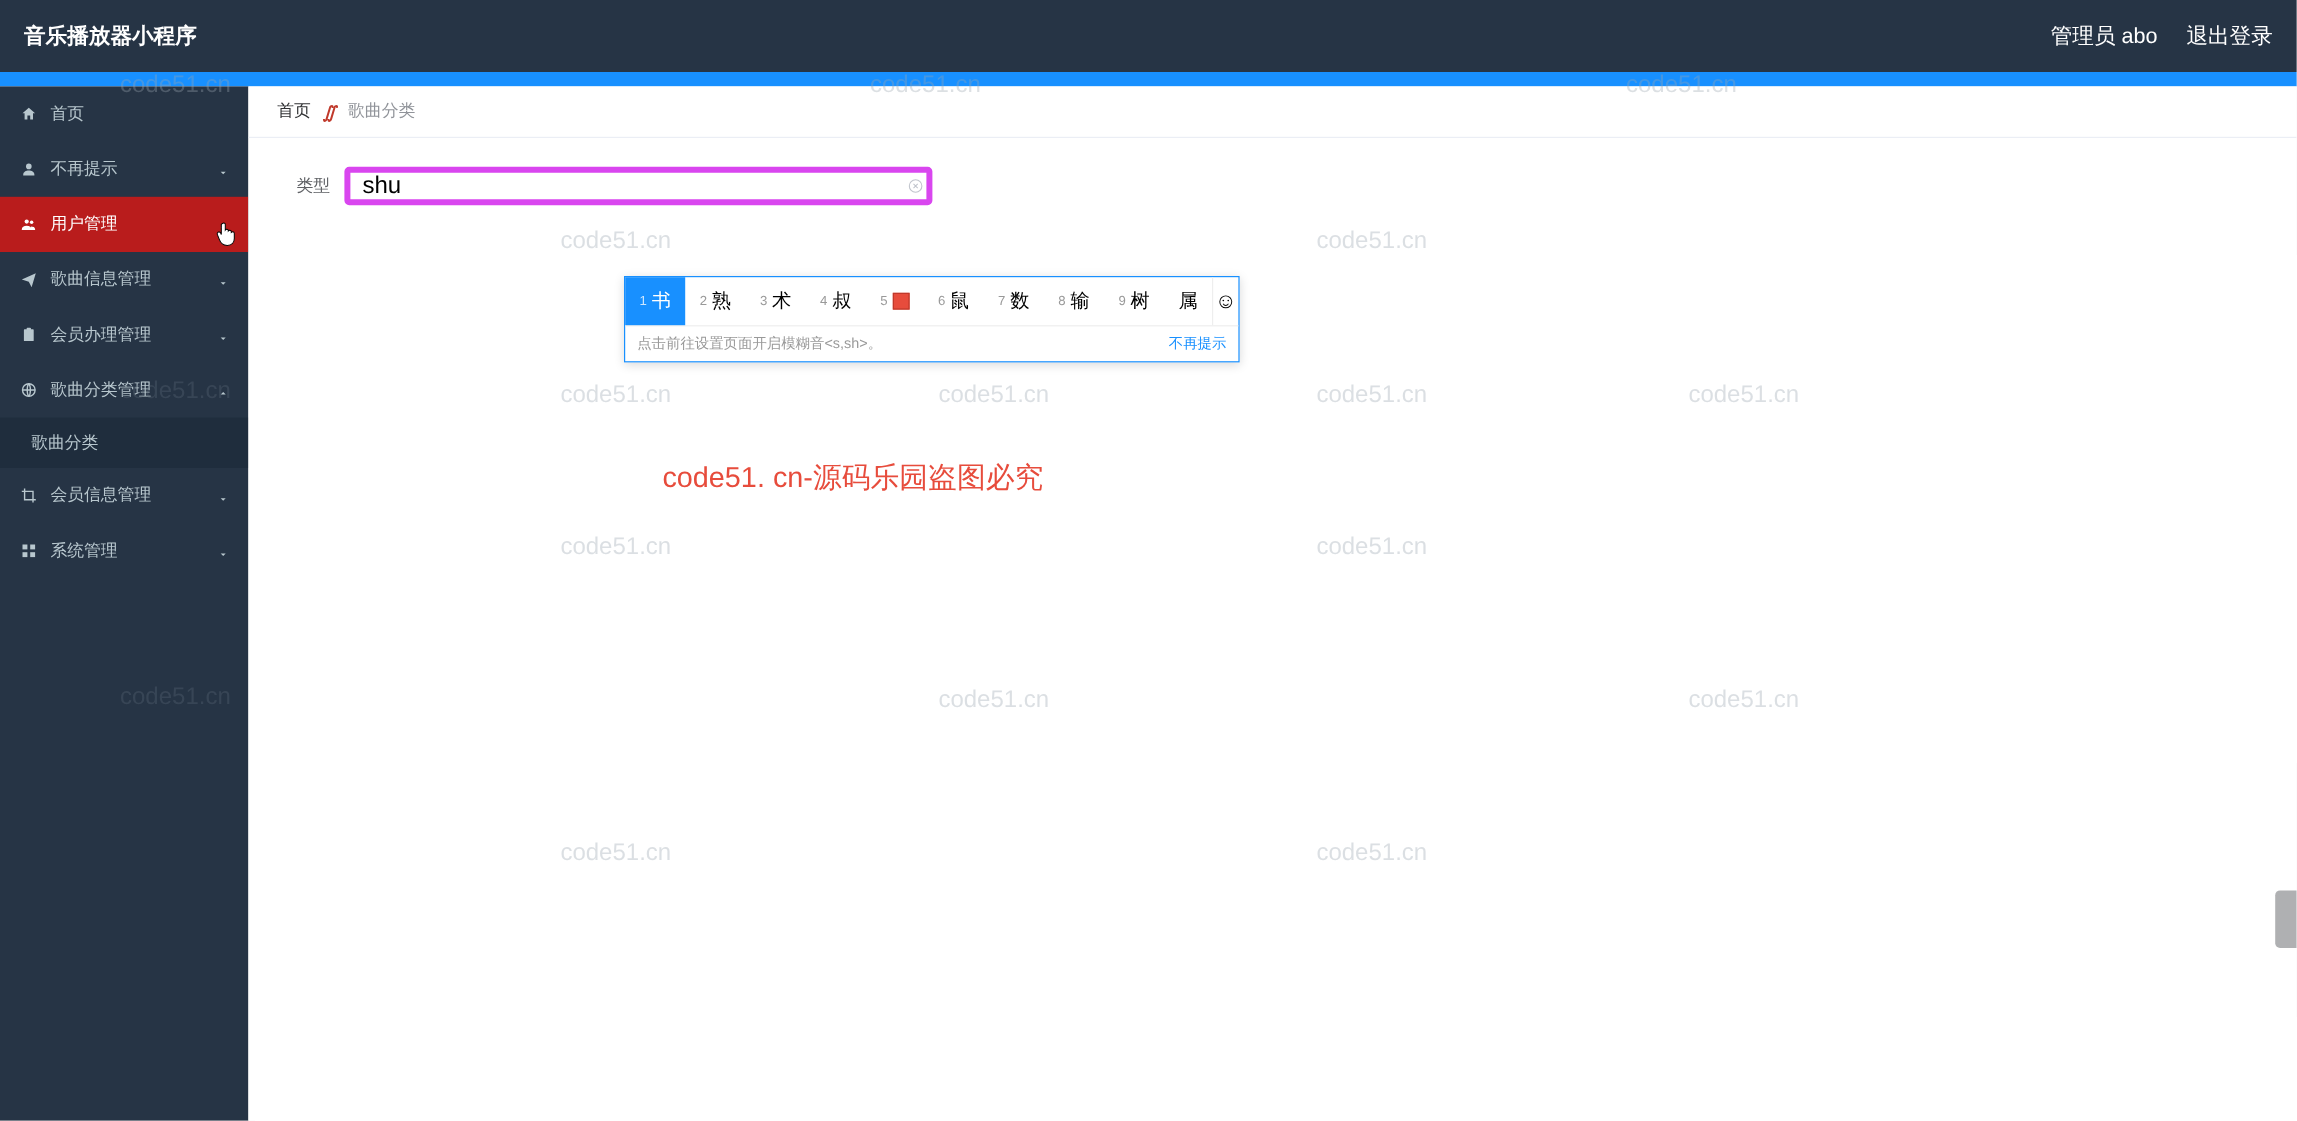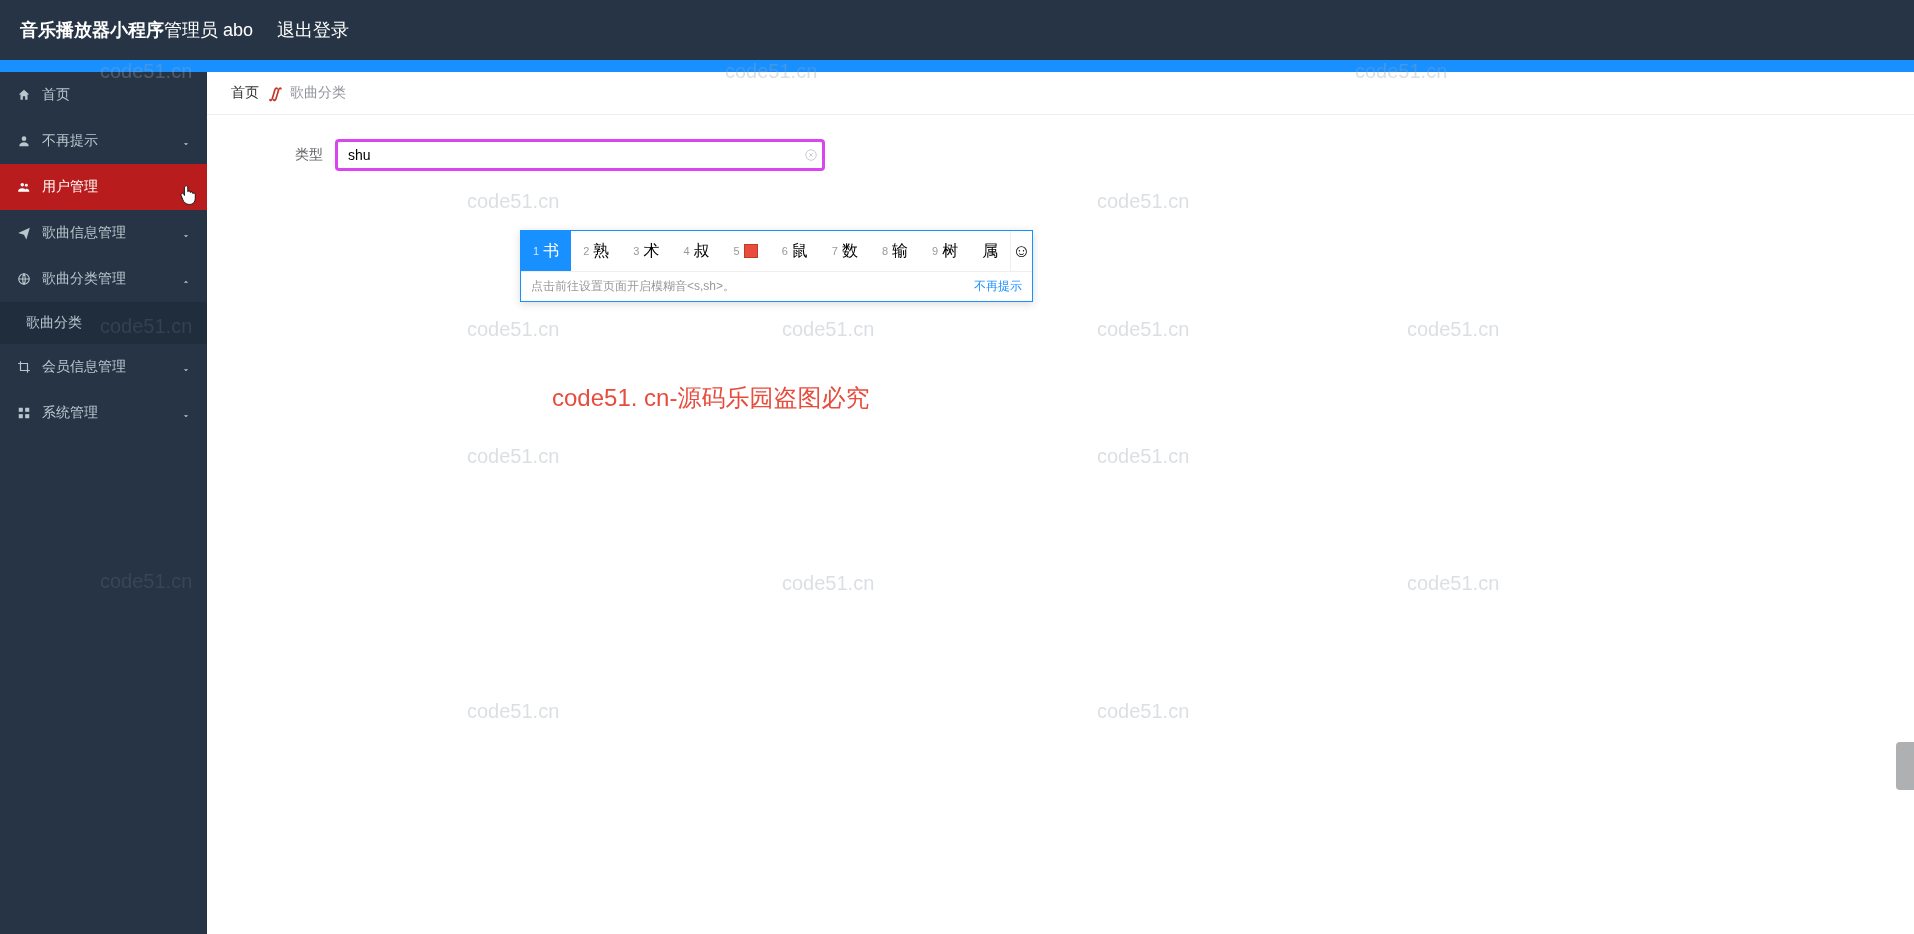--- a/index.html
+++ b/index.html
@@ -4,21 +4,21 @@
 <style>
 * { margin: 0; padding: 0; box-sizing: border-box; }
 body { font-family: "Microsoft YaHei", Arial, sans-serif; background: #f5f5f5; overflow: hidden; }
 
 .header {
   height: 60px;
   background: #263445;
   color: #fff;
   display: flex;
   align-items: center;
-  justify-content: flex-start;
+  justify-content: space-between;
   padding: 0 20px;
 }
 .header-title { font-size: 18px; font-weight: bold; }
 .header-right { display: flex; gap: 24px; font-size: 18px; }
 .header-right span { cursor: pointer; }
 
 .blue-bar { height: 12px; background: #1890ff; }
 
 .layout { display: flex; height: calc(100vh - 72px); }
 
@@ -58,27 +58,27 @@
   color: #606266;
   border-bottom: 1px solid #ebeef5;
   display: flex;
   align-items: center;
   gap: 10px;
 }
 .breadcrumb-home { color: #303133; font-weight: 500; cursor: pointer; }
 .breadcrumb-sep { color: #c0392b; font-weight: bold; font-style: italic; }
 .breadcrumb-cur { color: #909399; }
 
-.form-area { padding: 24px 28px; margin-left: 48px; }
+.form-area { padding: 24px 28px; }
 .form-row { display: flex; align-items: center; gap: 12px; position: relative; }
 .form-label { font-size: 14px; color: #606266; width: 40px; text-align: right; }
 .form-input {
   width: 490px; height: 32px; padding: 0 30px 0 10px;
-  border: 3px solid #d946ef; border-radius: 4px;
-  font-size: 14px; outline: none;
+  border: 5px solid #d946ef; border-radius: 4px;
+  font-size: 20px; outline: none;
 }
 .input-clear {
   position: absolute; left: 520px; top: 50%; transform: translateY(-50%);
   width: 16px; height: 16px; color: #c0c4cc; cursor: pointer;
   display: flex; align-items: center; justify-content: center;
 }
 .input-clear svg { width: 14px; height: 14px; fill: currentColor; }
 
 .ime-panel {
   position: absolute;
@@ -199,20 +199,34 @@
       </span>
       <span>歌曲信息管理</span>
       <span class="menu-arrow">
         <svg viewBox="0 0 24 24">
             <path d="M7 10l5 5 5-5z"></path>
           </svg>
       </span>
     </div>
 
 
+    <div class="menu-item">
+      <span class="menu-icon">
+        <svg viewBox="0 0 24 24">
+            <rect x="5" y="4" width="14" height="17" rx="1"></rect>
+            <rect x="9" y="2" width="6" height="4" rx="1"></rect>
+          </svg>
+      </span>
+      <span>会员办理管理</span>
+      <span class="menu-arrow">
+        <svg viewBox="0 0 24 24">
+            <path d="M7 10l5 5 5-5z"></path>
+          </svg>
+      </span>
+    </div>
 
     <div class="menu-item">
       <span class="menu-icon">
         <svg viewBox="0 0 24 24">
             <circle cx="12" cy="12" r="9" fill="none" stroke="currentColor" stroke-width="2"></circle>
             <path d="M3 12h18M12 3c3 3 3 15 0 18M12 3c-3 3-3 15 0 18" fill="none" stroke="currentColor" stroke-width="2"></path>
           </svg>
       </span>
       <span>歌曲分类管理</span>
       <span class="menu-arrow">

